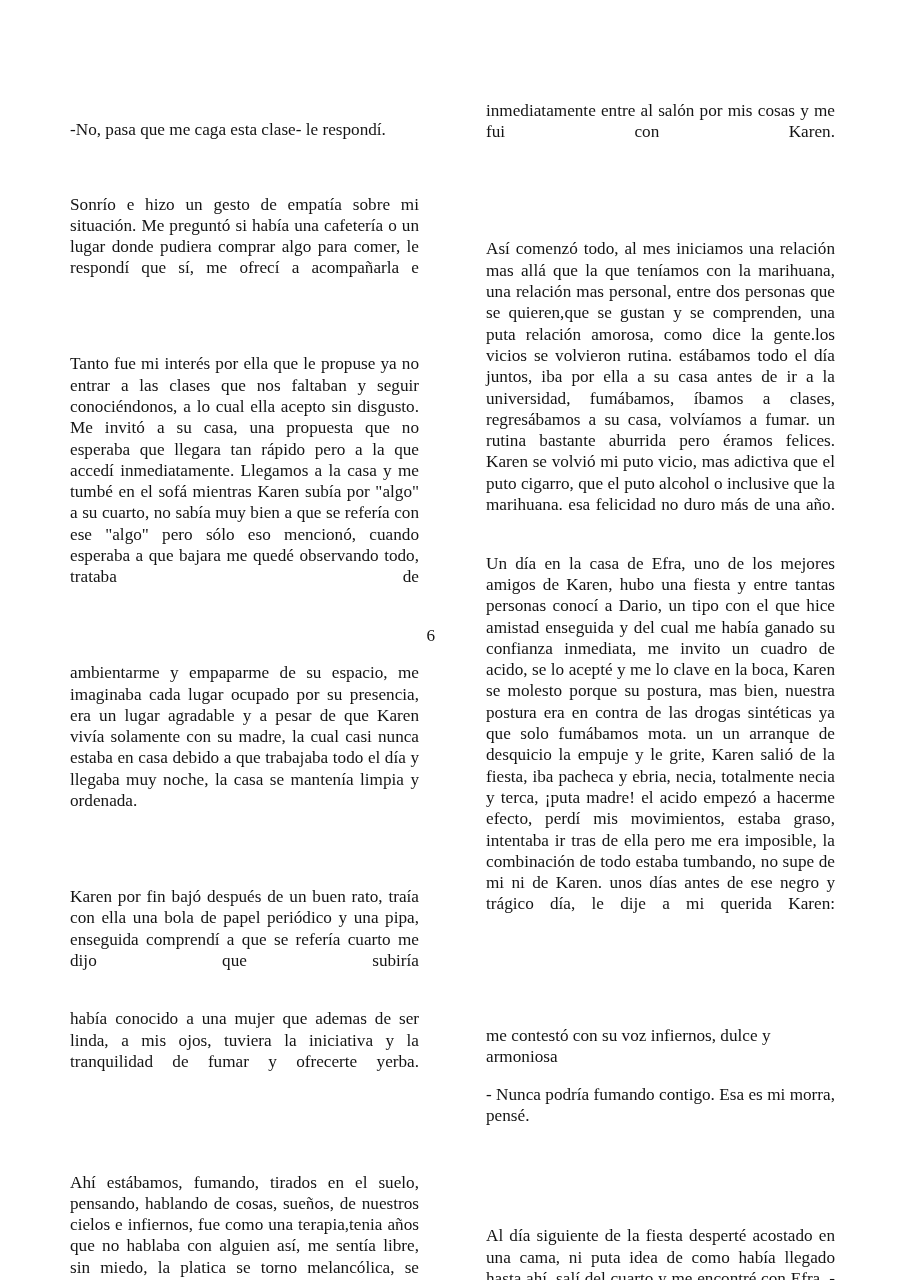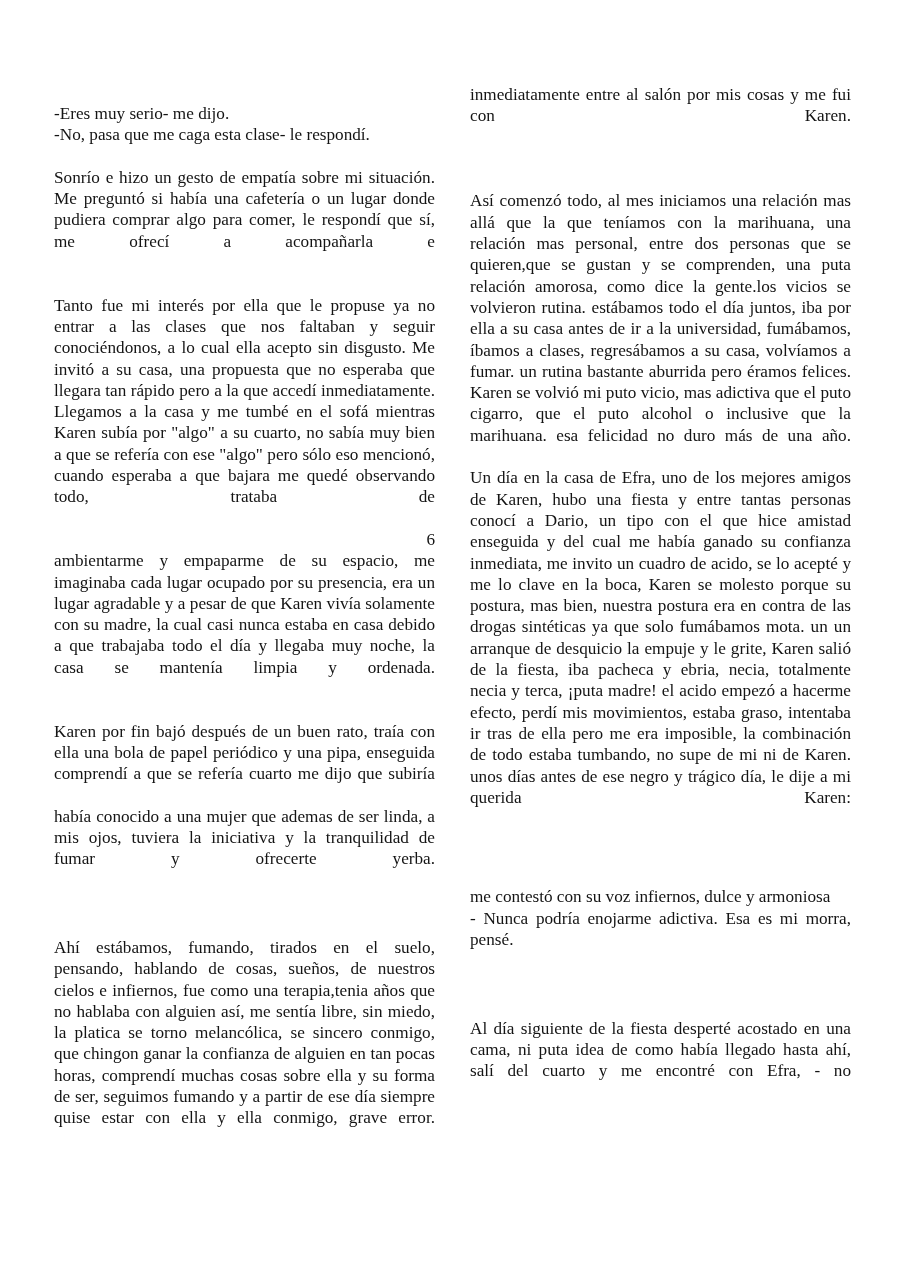--- a/index.html
+++ b/index.html
@@ -23,21 +23,21 @@
   .col {
     position: absolute;
     width: 381px;
     font-size: 17.2px;
     line-height: 21.3px;
   }
   .col-left  { left: 54px;  top: 103px; }
   .col-right { left: 470px; top: 84px; }
 
   .para {
-    margin: 0;
+    margin: 16px;
     text-align: justify;
     text-justify: inter-word;
   }
   
   .para::after {
     content: "";
     display: inline-block;
     width: 100%;
   }
   .nojust, .nojust.para::after { text-align: left; }
@@ -55,21 +55,20 @@
   }
   .italic { }
 </style>
 </head>
 <body>
 
 <div class="page">
 
   <div class="col col-left">
 
-    <p class="para nojust">-Eres muy serio- me dijo.</p>
     <p class="para nojust">-No, pasa que me caga esta clase- le respondí.</p>
 
     <div class="gap-full"></div>
 
     <p class="para">Sonrío e hizo un gesto de empatía sobre mi situación. Me preguntó si había una cafetería o un lugar donde pudiera comprar algo para comer, le respondí que sí, me ofrecí a acompañarla e</p>
 
     <div class="gap-full"></div>
 
     <p class="para">Tanto fue mi interés por ella que le propuse ya no entrar a las clases que nos faltaban y seguir conociéndonos, a lo cual ella acepto sin disgusto. Me invitó a su casa, una propuesta que no esperaba que llegara tan rápido pero a la que accedí inmediatamente. Llegamos a la casa y me tumbé en el sofá mientras Karen subía por "algo" a su cuarto, no sabía muy bien a que se refería con ese "algo" pero sólo eso mencionó, cuando esperaba a que bajara me quedé observando todo, trataba de</p>
 
@@ -96,21 +95,21 @@
 
     <div class="gap-full"></div>
 
     <p class="para">Así comenzó todo, al mes iniciamos una relación mas allá que la que teníamos con la marihuana, una relación mas personal, entre dos personas que se quieren,que se gustan y se comprenden, una puta relación amorosa, como dice la gente.los vicios se volvieron rutina. estábamos todo el día juntos, iba por ella a su casa antes de ir a la universidad, fumábamos, íbamos a clases, regresábamos a su casa, volvíamos a fumar. un rutina bastante aburrida pero éramos felices. Karen se volvió mi puto vicio, mas adictiva que el puto cigarro, que el puto alcohol o inclusive que la marihuana. esa felicidad no duro más de una año.</p>
     <p class="para">Un día en la casa de Efra, uno de los mejores amigos de Karen, hubo una fiesta y entre tantas personas conocí a Dario, un tipo con el que hice amistad enseguida y  del cual me había ganado su confianza inmediata, me invito un cuadro de acido, se lo acepté y me lo clave en la boca, Karen se molesto porque su postura, mas bien, nuestra postura era en contra de las drogas sintéticas ya que solo fumábamos mota. un un arranque de desquicio la empuje y le grite, Karen salió de la fiesta, iba pacheca y ebria, necia, totalmente necia y terca, ¡puta madre! el acido empezó a hacerme efecto, perdí mis movimientos, estaba graso, intentaba ir tras de ella pero me era imposible, la combinación de todo estaba tumbando, no supe de mi ni de Karen. unos días antes de ese negro y trágico día, le dije a mi querida Karen:</p>
 
     <div class="gap-big"></div>
     <div class="gap-half"></div>
 
     <p class="para nojust">me contestó con su voz infiernos, dulce y armoniosa</p>
-    <p class="para">- Nunca podría enojarme adictiva. Esa es mi morra, pensé.</p>
+    <p class="para">- Nunca podría fumando contigo. Esa es mi morra, pensé.</p>
 
     <div class="gap-big"></div>
 
     <p class="para">Al día siguiente de la fiesta desperté acostado en una cama, ni puta idea de como había llegado hasta ahí, salí del cuarto y me encontré con Efra, - no</p>
 
   </div>
 
 </div>
 
 </body></html>

